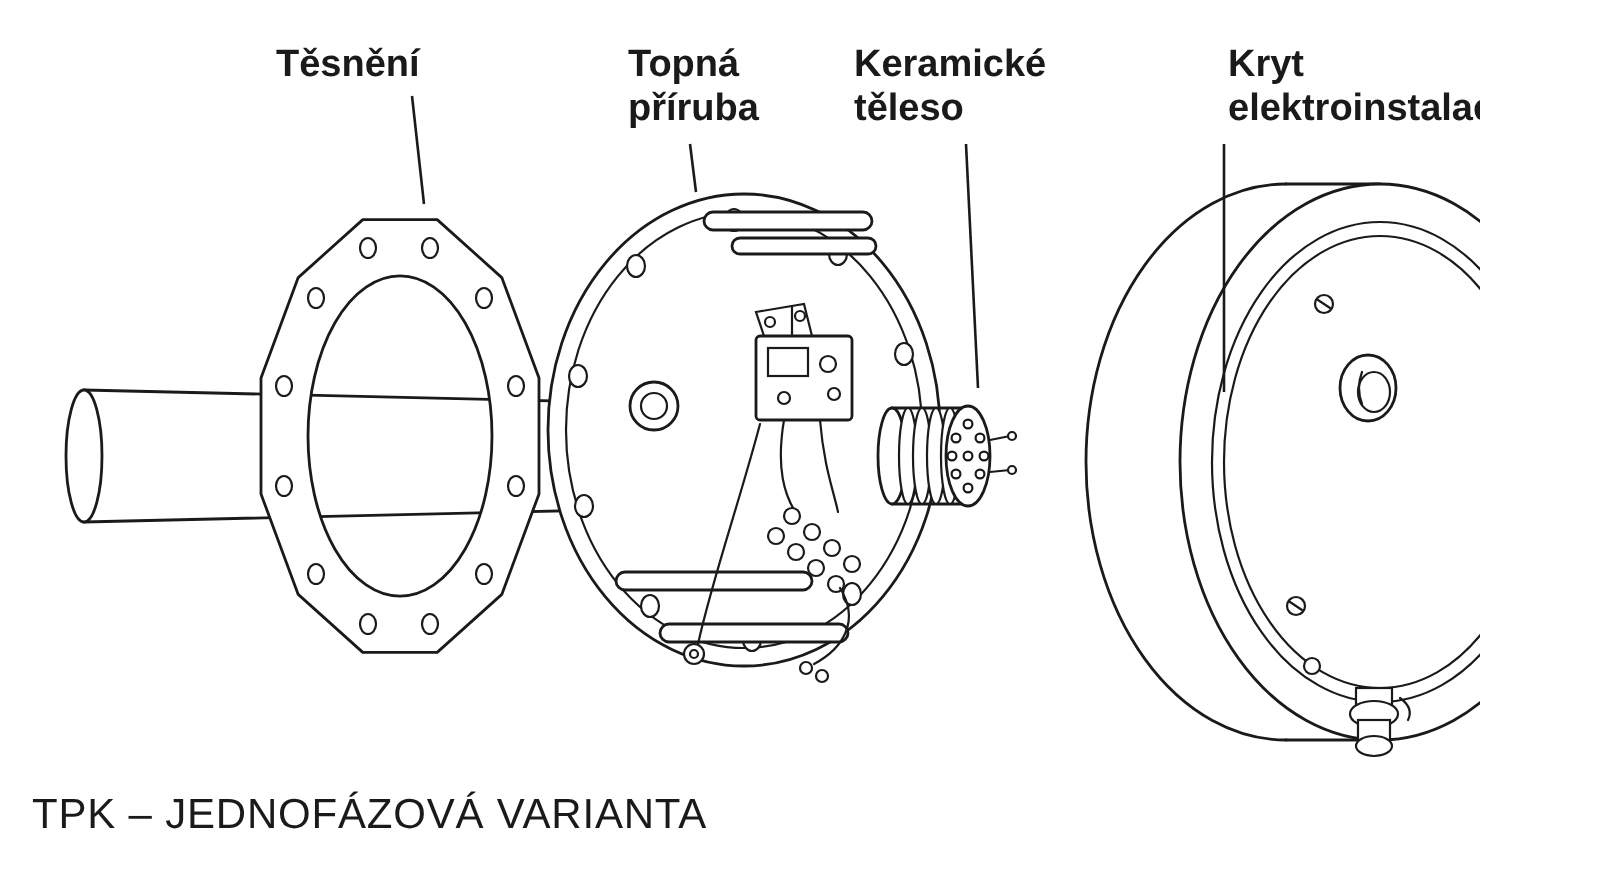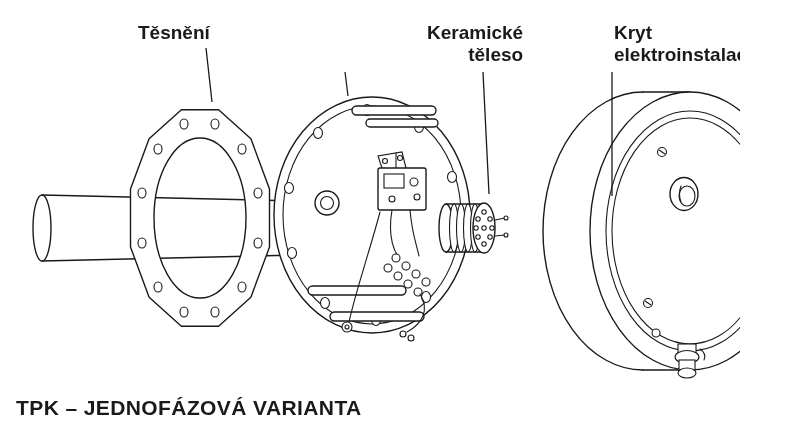--- a/index.html
+++ b/index.html
@@ -20,21 +20,21 @@
     font-size:19px;
     font-weight:bold;
     line-height:1.18;
     color:var(--line);
     white-space:pre-line;
   }
   .caption{
     position:absolute;
     left:16px;top:396px;
     font-size:21px;
-    font-weight:bold;
+    font-weight:normal;
     letter-spacing:.4px;
     color:var(--line);
   }
   svg .ln{stroke:var(--line);stroke-width:1.4;fill:none;stroke-linecap:round;stroke-linejoin:round;}
   svg .lnw{stroke:var(--line);stroke-width:1.4;fill:#ffffff;stroke-linejoin:round;}
   svg .thin{stroke:var(--line);stroke-width:1.1;fill:none;stroke-linecap:round;}
   svg .thinw{stroke:var(--line);stroke-width:1.1;fill:#ffffff;}
   svg .leader{stroke:var(--line);stroke-width:1.3;fill:none;}
 </style>
 </head>
@@ -195,22 +195,24 @@
     <g>
       <line class="leader" x1="206" y1="48" x2="212" y2="102"></line>
       <line class="leader" x1="345" y1="72" x2="348" y2="96"></line>
       <line class="leader" x1="483" y1="72" x2="489" y2="194"></line>
       <line class="leader" x1="612" y1="72" x2="612" y2="196"></line>
     </g>
   </svg>
 
   <div class="part-label" style="left:138px;top:22px;">Těsnění</div>
 
-
-  <div class="part-label" style="left:427px;top:22px;text-align:right;">Keramické
+  <div class="part-label" style="left:314px;top:22px;">Topná
+příruba</div>
+
+  <div class="part-label" style="left:427px;top:22px;">Keramické
 těleso</div>
 
   <div class="part-label" style="left:614px;top:22px;">Kryt
 elektroinstalace</div>
 
   <div class="caption">TPK – JEDNOFÁZOVÁ VARIANTA</div>
 
 </div>
 
 </body></html>

